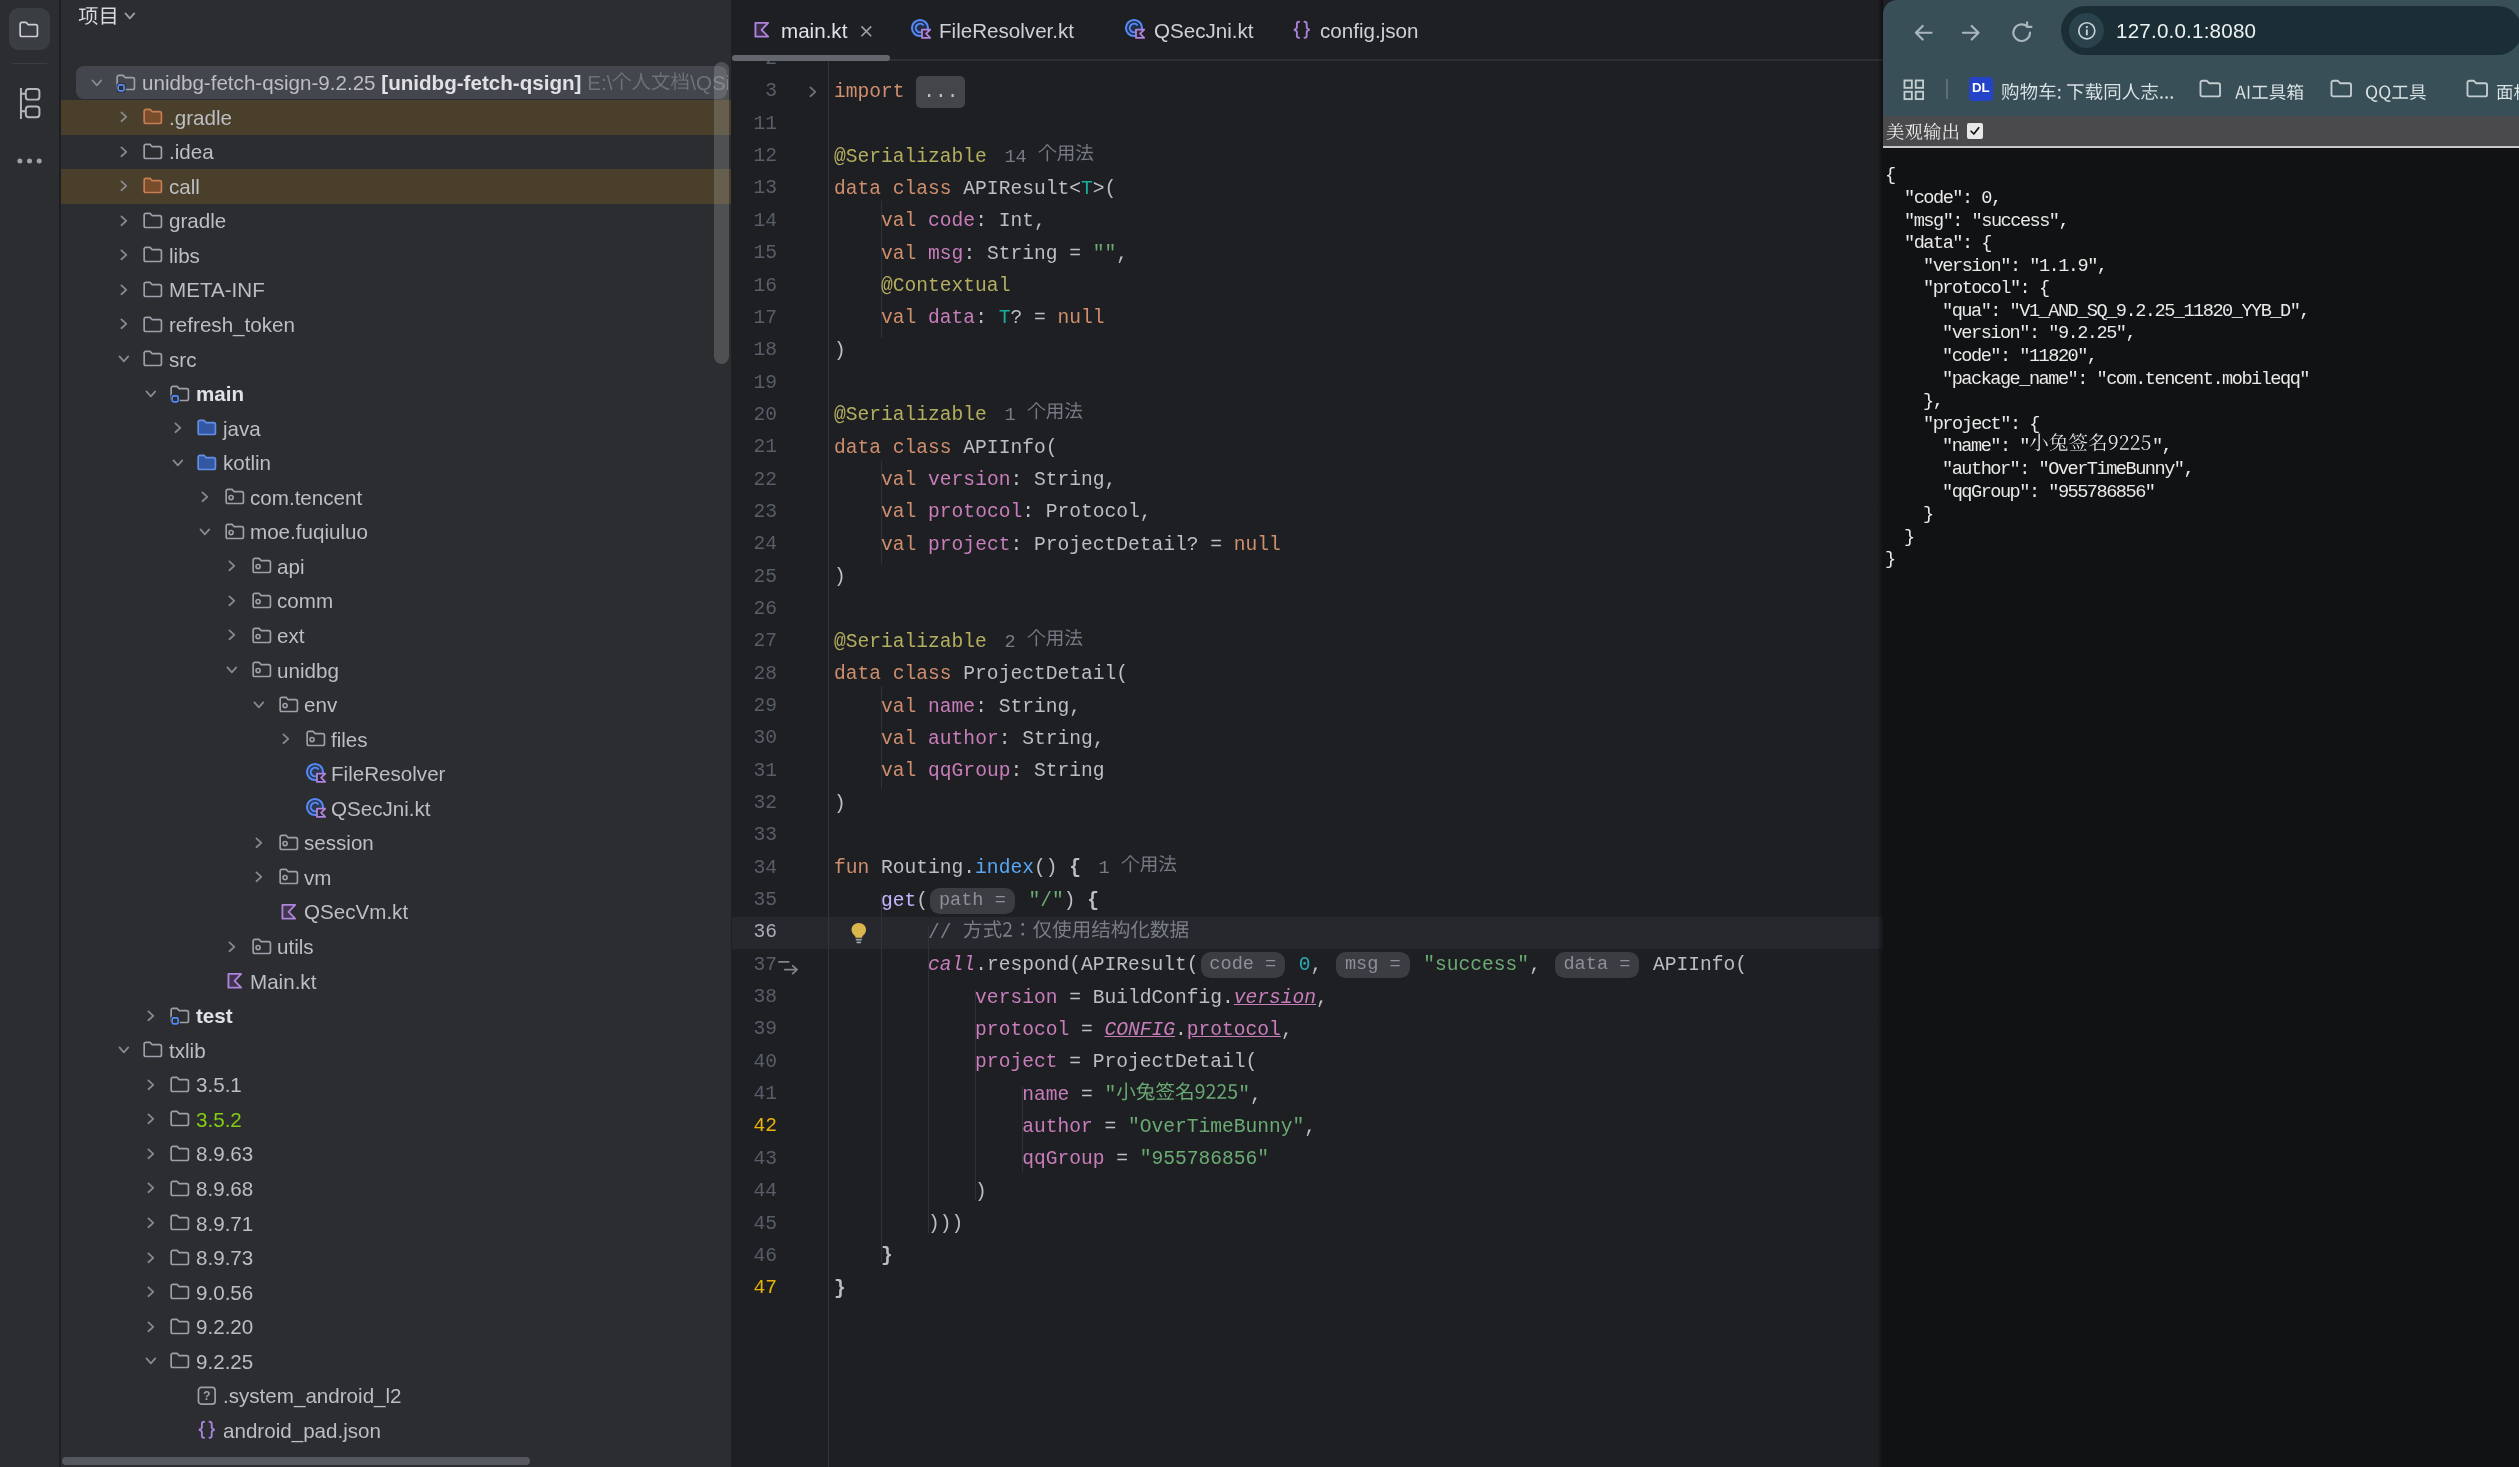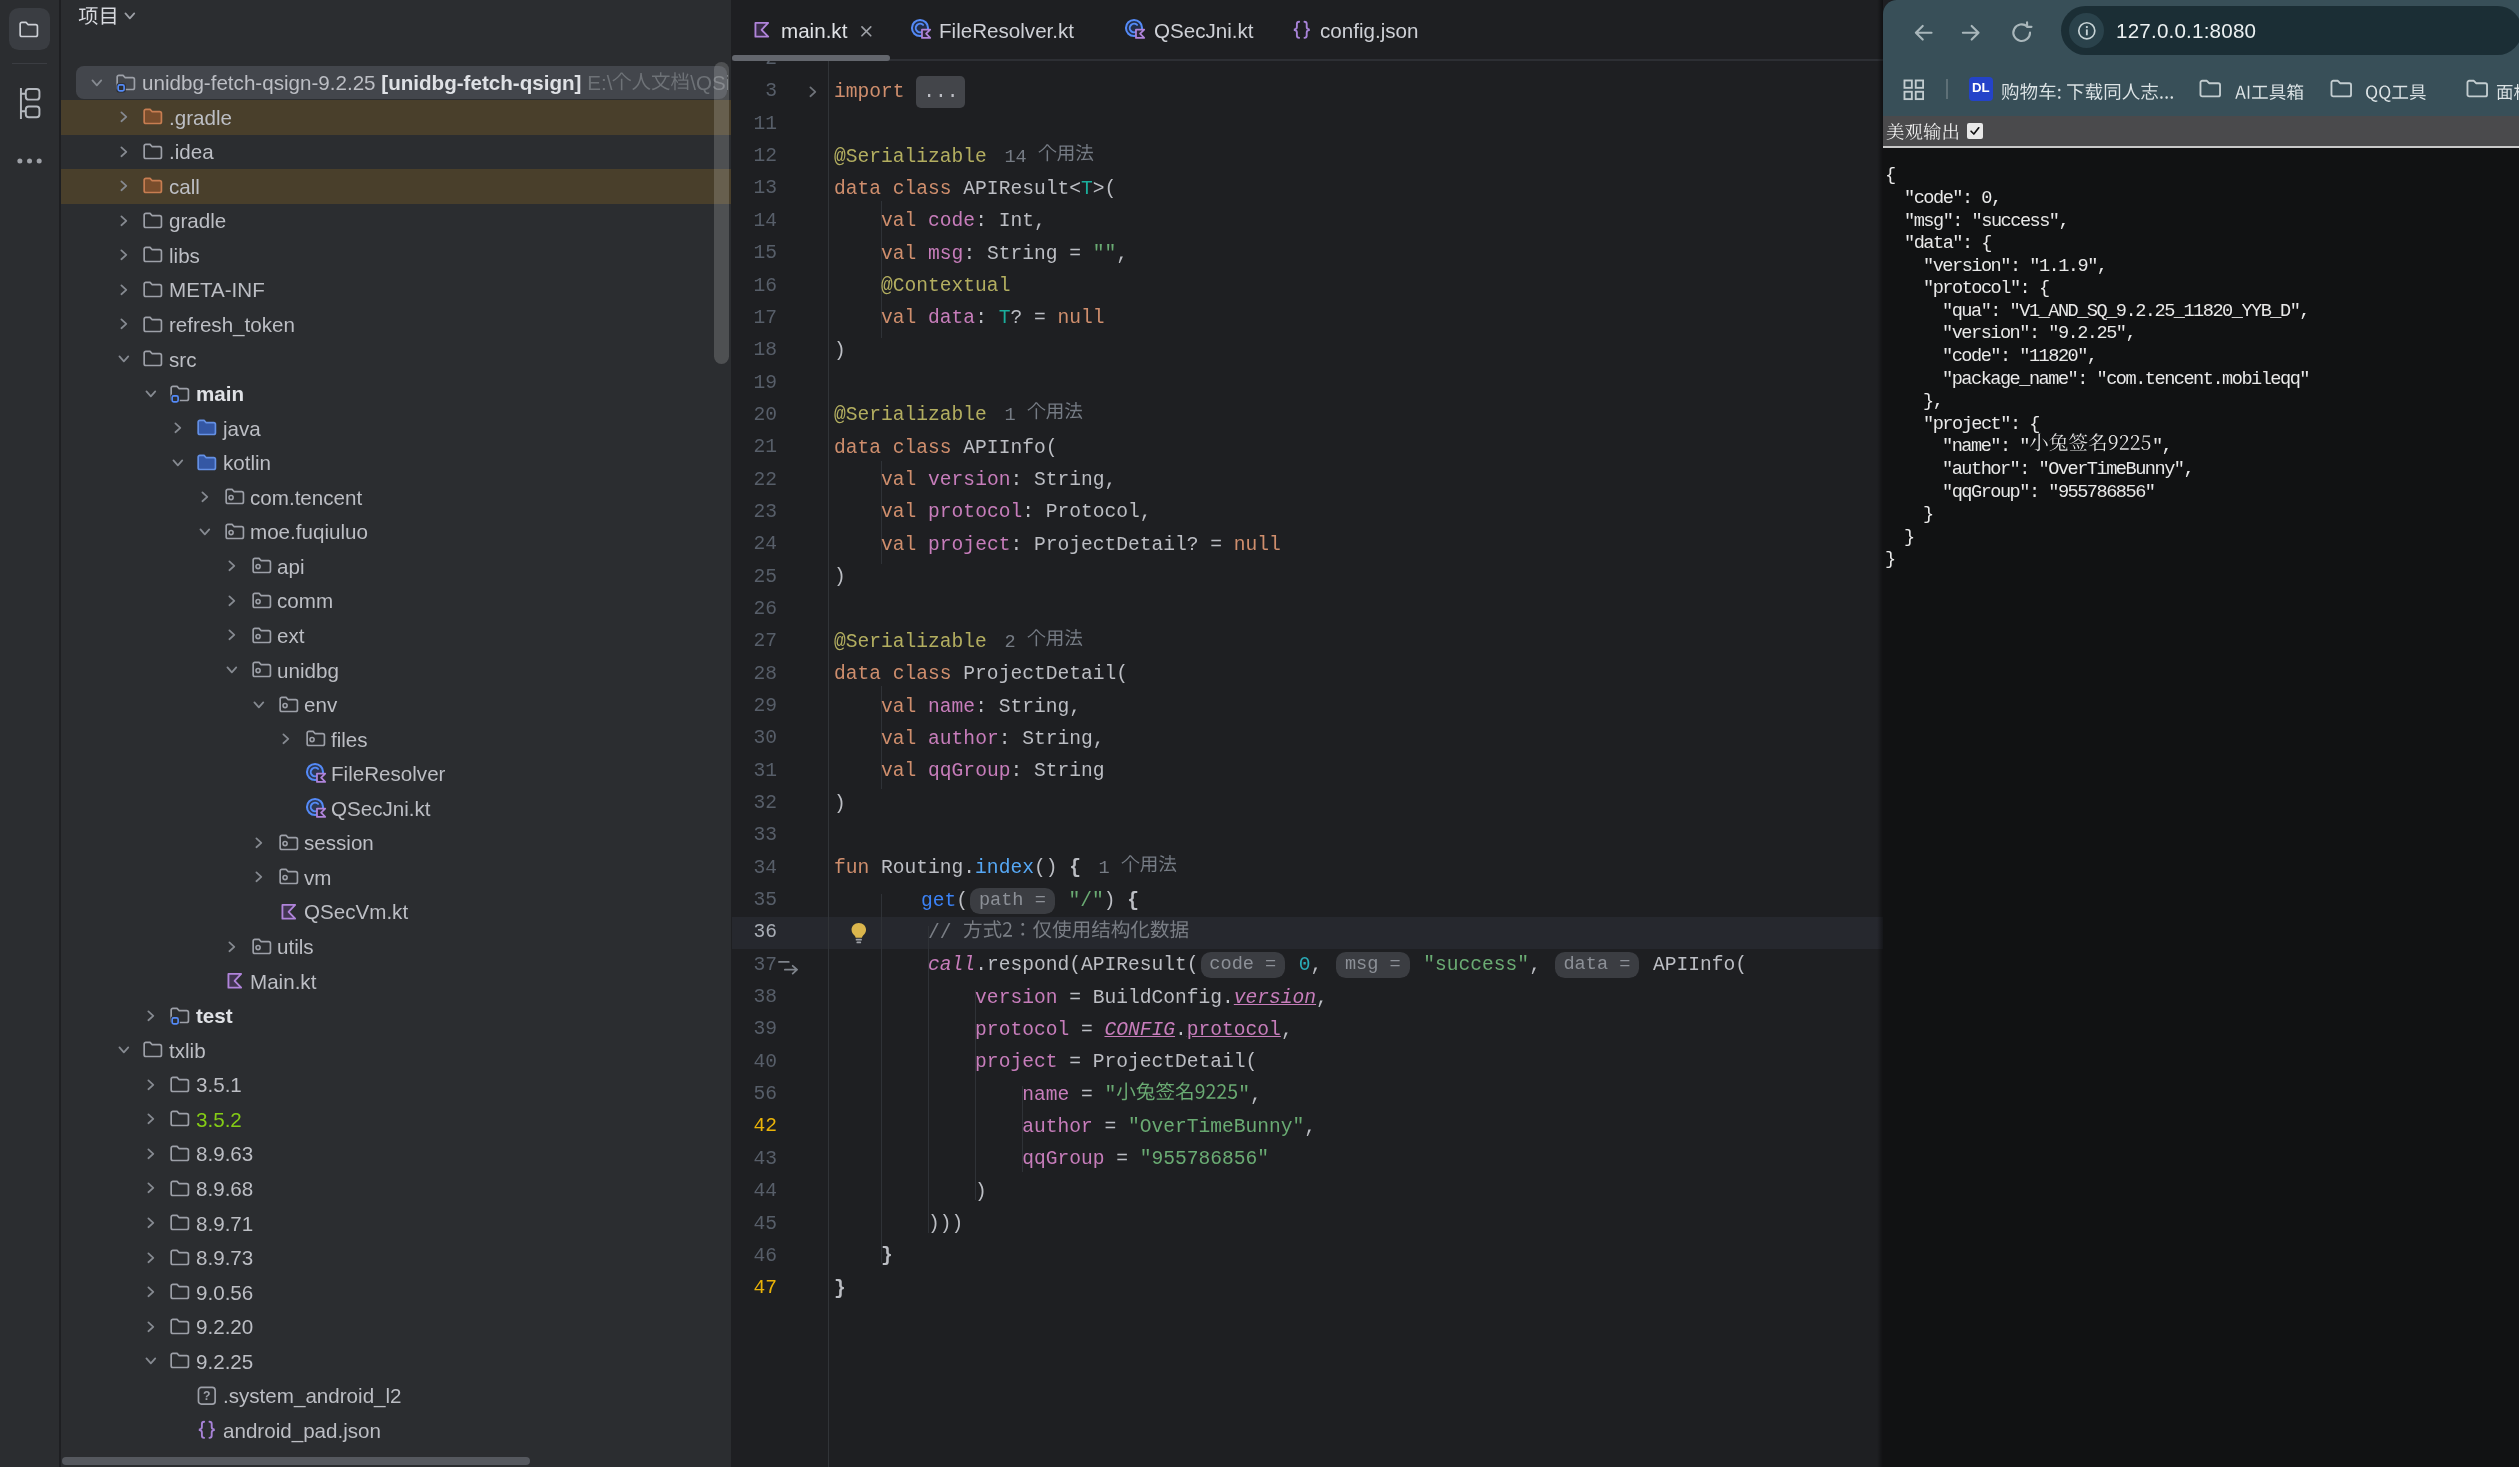--- a/index.html
+++ b/index.html
@@ -424,34 +424,34 @@
 <div class="abs code" style="left:834px;top:755px">    <span style="color:#CF8E6D;">val</span> <span style="color:#C77DBB;">qqGroup</span><span style="color:#BCBEC4;">: String</span></div>
 <div class="abs lnum" style="left:732px;top:789px;width:45px;color:#575E69">32</div>
 <div class="abs code" style="left:834px;top:788px"><span style="color:#BCBEC4;">)</span></div>
 <div class="abs lnum" style="left:732px;top:821px;width:45px;color:#575E69">33</div>
 <div class="abs code" style="left:834px;top:820px"></div>
 <div class="abs lnum" style="left:732px;top:854px;width:45px;color:#575E69">34</div>
 <div class="abs code" style="left:834px;top:852px"><span style="color:#CF8E6D;">fun</span><span style="color:#BCBEC4;"> Routing.</span><span style="color:#56A8F5;">index</span><span style="color:#BCBEC4;">() </span><span style="color:#BCBEC4;font-weight:bold">{</span><span class="hint" style="margin-left:17.6px">1 <svg style="display:inline-block;vertical-align:-2.9px;overflow:visible" width="56" height="18.6" viewBox="0 0 57 19">
         <path transform="translate(0,14)" d="M9.4 -14.4C11.2 -12.0 14.7 -8.9 17.8 -7.1C18.1 -7.6 18.4 -8.1 18.8 -8.4C15.6 -10.0 12.1 -13.0 10.1 -15.9H8.6C7.1 -13.3 3.8 -10.1 0.3 -8.2C0.7 -7.9 1.1 -7.4 1.3 -7.0C4.6 -9.0 7.9 -12.0 9.4 -14.4ZM8.7 -9.7V1.5H10.2V-9.7Z M21.9 -14.6V-7.7C21.9 -5.1 21.7 -1.7 19.6 0.7C19.9 0.9 20.5 1.3 20.7 1.6C22.2 0.0 22.8 -2.2 23.1 -4.3H27.9V1.3H29.3V-4.3H34.4V-0.4C34.4 -0.1 34.3 0.0 33.9 0.1C33.6 0.1 32.3 0.1 31.0 0.0C31.1 0.4 31.4 1.0 31.4 1.4C33.2 1.4 34.3 1.4 35.0 1.2C35.6 0.9 35.9 0.5 35.9 -0.4V-14.6ZM23.3 -13.3H27.9V-10.2H23.3ZM34.4 -13.3V-10.2H29.3V-13.3ZM23.3 -8.9H27.9V-5.7H23.2C23.3 -6.4 23.3 -7.1 23.3 -7.7ZM34.4 -8.9V-5.7H29.3V-8.9Z M39.7 -14.8C41.1 -14.2 42.7 -13.4 43.5 -12.7L44.3 -13.9C43.5 -14.5 41.8 -15.4 40.5 -15.8ZM38.7 -9.5C40.1 -9.1 41.7 -8.3 42.5 -7.7L43.3 -8.9C42.4 -9.5 40.8 -10.2 39.5 -10.6ZM39.4 0.3 40.6 1.3C41.7 -0.5 42.9 -2.9 43.9 -4.9L42.8 -5.8C41.8 -3.6 40.4 -1.1 39.4 0.3ZM51.5 -4.0C52.2 -3.2 52.9 -2.3 53.5 -1.3L47.0 -0.9C47.8 -2.6 48.7 -4.8 49.4 -6.6H56.0V-8.0H50.6V-11.5H55.2V-12.8H50.6V-16.0H49.2V-12.8H44.8V-11.5H49.2V-8.0H43.9V-6.6H47.7C47.2 -4.8 46.3 -2.5 45.5 -0.9L43.9 -0.8L44.1 0.6C46.7 0.5 50.6 0.2 54.2 -0.1C54.6 0.5 54.9 1.1 55.0 1.6L56.4 0.8C55.7 -0.7 54.2 -3.0 52.7 -4.7Z" fill="#767C85"></path>
       </svg></span></div>
 <div class="abs lnum" style="left:732px;top:886px;width:45px;color:#575E69">35</div>
-<div class="abs code" style="left:834px;top:885px">    <span style="color:#3b82f6;margin-left:40px;">get</span><span style="color:#BCBEC4;">(</span><span class="chip">path&nbsp;=</span> <span style="color:#6AAB73;">"/"</span><span style="color:#BCBEC4;">) </span><span style="color:#BCBEC4;font-weight:bold">{</span></div>
+<div class="abs code" style="left:834px;top:885px">    <span style="color:#c4b5fd;">get</span><span style="color:#BCBEC4;">(</span><span class="chip">path&nbsp;=</span> <span style="color:#6AAB73;">"/"</span><span style="color:#BCBEC4;">) </span><span style="color:#BCBEC4;font-weight:bold">{</span></div>
 <div class="abs lnum" style="left:732px;top:918px;width:45px;color:#A8ADB5">36</div>
 <div class="abs code" style="left:834px;top:917px">        <span style="color:#7A7E85;">//&nbsp;</span><svg style="display:inline-block;vertical-align:-3.4px;overflow:visible" width="226" height="19.6" viewBox="0 0 231 20">
       <path transform="translate(0,15)" d="M9.2 -16.9V-13.3H1.1V-11.9H7.2C7.0 -7.3 6.4 -2.1 0.8 0.5C1.2 0.8 1.7 1.3 1.9 1.7C6.0 -0.3 7.6 -3.6 8.3 -7.2H15.0C14.6 -2.6 14.2 -0.6 13.7 -0.1C13.4 0.2 13.2 0.2 12.7 0.2C12.2 0.2 10.8 0.2 9.3 0.0C9.6 0.5 9.8 1.1 9.9 1.5C11.2 1.6 12.5 1.6 13.2 1.6C14.0 1.5 14.5 1.4 14.9 0.9C15.7 0.1 16.1 -2.1 16.5 -7.9C16.6 -8.1 16.6 -8.6 16.6 -8.6H8.6C8.7 -9.7 8.8 -10.8 8.9 -11.9H19.0V-13.3H10.7V-16.9Z M34.2 -15.8C35.2 -15.1 36.5 -14.0 37.1 -13.3L38.1 -14.2C37.5 -14.9 36.2 -16.0 35.2 -16.7ZM31.3 -16.7C31.3 -15.5 31.3 -14.3 31.4 -13.1H21.1V-11.6H31.5C32.0 -4.2 33.7 1.6 37.0 1.6C38.5 1.6 39.1 0.6 39.3 -2.9C38.9 -3.0 38.4 -3.4 38.0 -3.7C37.9 -1.0 37.7 0.1 37.1 0.1C35.1 0.1 33.6 -4.8 33.1 -11.6H38.9V-13.1H33.0C32.9 -14.2 32.9 -15.5 32.9 -16.7ZM21.2 -0.5 21.7 1.0C24.2 0.4 27.9 -0.4 31.3 -1.2L31.2 -2.6L26.9 -1.6V-7.2H30.6V-8.6H21.8V-7.2H25.4V-1.3Z M40.9 0.0H50.1V-1.6H46.0C45.3 -1.6 44.4 -1.5 43.6 -1.4C47.1 -4.7 49.4 -7.7 49.4 -10.6C49.4 -13.2 47.7 -14.9 45.1 -14.9C43.3 -14.9 42.0 -14.1 40.8 -12.8L41.9 -11.7C42.7 -12.7 43.7 -13.4 44.9 -13.4C46.7 -13.4 47.6 -12.2 47.6 -10.5C47.6 -8.0 45.5 -5.1 40.9 -1.1Z M61.1 -10.9C61.9 -10.9 62.6 -11.5 62.6 -12.4C62.6 -13.3 61.9 -13.9 61.1 -13.9C60.3 -13.9 59.6 -13.3 59.6 -12.4C59.6 -11.5 60.3 -10.9 61.1 -10.9ZM61.1 -1.1C61.9 -1.1 62.6 -1.7 62.6 -2.6C62.6 -3.5 61.9 -4.1 61.1 -4.1C60.3 -4.1 59.6 -3.5 59.6 -2.6C59.6 -1.7 60.3 -1.1 61.1 -1.1Z M78.4 -14.6V-13.2H79.4L79.1 -13.1C79.9 -9.4 81.2 -6.2 83.0 -3.7C81.3 -1.8 79.2 -0.5 77.1 0.3C77.4 0.6 77.8 1.2 78.0 1.6C80.2 0.7 82.2 -0.7 83.9 -2.5C85.4 -0.8 87.3 0.6 89.5 1.5C89.8 1.1 90.2 0.6 90.5 0.3C88.2 -0.6 86.4 -1.9 84.9 -3.6C87.0 -6.3 88.6 -9.8 89.3 -14.4L88.4 -14.7L88.1 -14.6ZM80.5 -13.2H87.6C86.9 -9.8 85.6 -7.0 84.0 -4.8C82.3 -7.1 81.2 -10.0 80.5 -13.2ZM77.0 -16.7C75.8 -13.5 73.7 -10.5 71.6 -8.5C71.9 -8.1 72.4 -7.4 72.5 -7.0C73.3 -7.8 74.1 -8.7 74.8 -9.7V1.6H76.3V-11.9C77.1 -13.3 77.9 -14.7 78.5 -16.2Z M103.1 -16.7V-14.6H97.5V-13.2H103.1V-11.2H98.1V-5.7H103.0C102.8 -4.6 102.5 -3.6 101.9 -2.6C100.8 -3.4 100.0 -4.3 99.4 -5.3L98.1 -4.9C98.8 -3.6 99.8 -2.5 101.0 -1.6C100.1 -0.8 98.7 -0.1 96.8 0.4C97.1 0.7 97.5 1.3 97.7 1.7C99.8 1.0 101.2 0.2 102.2 -0.8C104.3 0.4 106.8 1.2 109.6 1.6C109.8 1.2 110.2 0.6 110.5 0.3C107.7 -0.0 105.1 -0.7 103.1 -1.8C103.9 -3.0 104.3 -4.3 104.4 -5.7H109.7V-11.2H104.5V-13.2H110.3V-14.6H104.5V-16.7ZM99.5 -10.0H103.1V-7.9L103.1 -7.0H99.5ZM104.5 -10.0H108.2V-7.0H104.5L104.5 -7.9ZM96.7 -16.8C95.5 -13.8 93.5 -10.8 91.5 -8.9C91.8 -8.6 92.2 -7.8 92.4 -7.4C93.1 -8.2 93.9 -9.1 94.6 -10.1V1.7H96.0V-12.2C96.8 -13.6 97.5 -15.0 98.1 -16.4Z M114.2 -15.4V-8.1C114.2 -5.3 114.0 -1.8 111.7 0.7C112.1 0.9 112.7 1.4 112.9 1.7C114.4 0.0 115.1 -2.3 115.4 -4.5H120.4V1.4H122.0V-4.5H127.4V-0.4C127.4 -0.1 127.2 0.0 126.8 0.1C126.4 0.1 125.1 0.1 123.7 0.0C123.9 0.4 124.1 1.1 124.2 1.5C126.1 1.5 127.2 1.5 127.9 1.2C128.6 1.0 128.8 0.5 128.8 -0.4V-15.4ZM115.6 -14.0H120.4V-10.7H115.6ZM127.4 -14.0V-10.7H122.0V-14.0ZM115.6 -9.3H120.4V-6.0H115.6C115.6 -6.7 115.6 -7.5 115.6 -8.1ZM127.4 -9.3V-6.0H122.0V-9.3Z M131.8 -1.1 132.1 0.5C134.0 0.0 136.7 -0.5 139.2 -1.1L139.1 -2.5C136.4 -1.9 133.7 -1.4 131.8 -1.1ZM132.2 -8.5C132.5 -8.7 133.0 -8.8 135.6 -9.1C134.7 -7.8 133.8 -6.8 133.4 -6.4C132.8 -5.7 132.3 -5.2 131.9 -5.1C132.0 -4.7 132.3 -4.0 132.4 -3.7C132.8 -3.9 133.6 -4.1 139.1 -5.1C139.1 -5.4 139.0 -6.0 139.1 -6.4L134.6 -5.7C136.2 -7.5 137.8 -9.6 139.2 -11.7L137.8 -12.6C137.4 -11.9 137.0 -11.1 136.5 -10.4L133.8 -10.2C135.0 -11.9 136.2 -14.0 137.1 -16.0L135.5 -16.7C134.7 -14.3 133.3 -11.9 132.8 -11.2C132.4 -10.6 132.1 -10.1 131.7 -10.0C131.9 -9.6 132.1 -8.9 132.2 -8.5ZM143.9 -16.8V-14.1H139.3V-12.7H143.9V-9.6H139.8V-8.1H149.6V-9.6H145.4V-12.7H150.0V-14.1H145.4V-16.8ZM140.3 -6.1V1.6H141.7V0.7H147.6V1.5H149.1V-6.1ZM141.7 -0.6V-4.7H147.6V-0.6Z M161.5 -16.8C161.0 -14.8 160.3 -12.8 159.3 -11.2V-12.5H156.6V-16.8H155.2V-12.5H152.1V-11.1H155.0C154.3 -8.4 152.9 -5.3 151.6 -3.7C151.8 -3.3 152.2 -2.7 152.3 -2.3C153.4 -3.7 154.4 -5.9 155.2 -8.1V1.6H156.6V-7.8C157.3 -6.8 158.2 -5.6 158.5 -4.9L159.5 -6.1C159.1 -6.7 157.2 -8.9 156.6 -9.5V-11.1H159.2C158.9 -10.5 158.4 -9.9 158.0 -9.4C158.4 -9.2 159.0 -8.7 159.3 -8.5C160.1 -9.5 160.8 -10.7 161.5 -12.1H168.4C168.1 -3.9 167.8 -0.9 167.2 -0.2C167.0 0.1 166.8 0.2 166.5 0.1C166.0 0.1 165.1 0.1 164.0 0.0C164.3 0.5 164.4 1.1 164.5 1.5C165.5 1.6 166.5 1.6 167.1 1.5C167.7 1.5 168.1 1.3 168.6 0.7C169.3 -0.2 169.6 -3.3 169.9 -12.7C169.9 -12.9 169.9 -13.5 169.9 -13.5H162.1C162.4 -14.5 162.8 -15.5 163.1 -16.5ZM158.7 -3.9 159.0 -2.5 165.4 -3.4C165.6 -2.9 165.8 -2.4 165.9 -2.0L167.1 -2.5C166.8 -3.7 165.9 -5.7 165.1 -7.2L163.9 -6.8C164.3 -6.1 164.7 -5.3 165.0 -4.6L161.7 -4.2C162.4 -5.9 163.1 -8.3 163.6 -10.3L162.1 -10.6C161.8 -8.6 161.0 -5.9 160.3 -4.1Z M188.3 -13.0C186.9 -11.6 184.6 -10.1 182.3 -8.8V-16.3H180.8V-1.5C180.8 0.7 181.5 1.3 183.6 1.3C184.0 1.3 187.2 1.3 187.7 1.3C189.8 1.3 190.2 0.2 190.4 -3.1C190.0 -3.2 189.4 -3.5 189.0 -3.8C188.9 -0.8 188.7 -0.1 187.6 -0.1C186.9 -0.1 184.2 -0.1 183.7 -0.1C182.6 -0.1 182.3 -0.3 182.3 -1.5V-7.3C184.8 -8.6 187.5 -10.2 189.4 -11.7ZM177.4 -16.5C176.0 -13.3 173.8 -10.3 171.5 -8.4C171.8 -8.0 172.3 -7.2 172.4 -6.8C173.3 -7.7 174.2 -8.6 175.1 -9.7V1.6H176.6V-11.8C177.4 -13.1 178.2 -14.6 178.8 -16.0Z M199.9 -16.4C199.5 -15.6 198.9 -14.5 198.3 -13.8L199.4 -13.3C199.9 -13.9 200.6 -14.9 201.2 -15.9ZM192.8 -15.9C193.3 -15.0 193.8 -13.9 194.0 -13.2L195.2 -13.7C195.0 -14.5 194.5 -15.5 193.9 -16.3ZM203.7 -16.8C203.1 -13.3 202.1 -9.9 200.4 -7.8C200.7 -7.5 201.4 -7.0 201.6 -6.8C202.1 -7.5 202.6 -8.3 203.1 -9.3C203.5 -7.2 204.1 -5.3 204.9 -3.7C203.9 -2.2 202.6 -1.0 200.8 -0.1C200.2 -0.5 199.4 -1.0 198.5 -1.5C199.2 -2.4 199.7 -3.5 199.9 -4.9H201.7V-6.1H196.3L197.0 -7.5L196.7 -7.6H197.5V-10.6C198.5 -9.9 199.8 -8.9 200.3 -8.4L201.1 -9.5C200.6 -9.9 198.4 -11.3 197.5 -11.8V-11.9H201.6V-13.1H197.5V-16.8H196.1V-13.1H192.0V-11.9H195.7C194.8 -10.6 193.2 -9.3 191.8 -8.7C192.1 -8.4 192.4 -7.9 192.6 -7.6C193.8 -8.2 195.1 -9.3 196.1 -10.5V-7.7L195.6 -7.9L194.8 -6.1H191.9V-4.9H194.2C193.6 -3.8 193.1 -2.8 192.6 -2.0L193.9 -1.6L194.2 -2.1C194.9 -1.8 195.6 -1.5 196.2 -1.2C195.2 -0.5 193.8 0.0 191.9 0.3C192.2 0.7 192.5 1.2 192.6 1.6C194.8 1.1 196.4 0.5 197.5 -0.5C198.5 0.0 199.3 0.6 199.9 1.1L200.4 0.6C200.6 0.9 200.9 1.4 201.0 1.7C203.0 0.6 204.5 -0.6 205.7 -2.2C206.7 -0.6 207.9 0.7 209.4 1.6C209.7 1.2 210.1 0.6 210.5 0.3C208.9 -0.5 207.6 -1.9 206.6 -3.6C207.8 -5.8 208.6 -8.5 209.1 -11.7H210.3V-13.1H204.4C204.7 -14.2 205.0 -15.4 205.2 -16.6ZM195.7 -4.9H198.5C198.2 -3.8 197.8 -2.9 197.2 -2.2C196.5 -2.6 195.7 -2.9 194.8 -3.2ZM204.0 -11.7H207.5C207.2 -9.2 206.6 -7.1 205.8 -5.3C205.0 -7.2 204.4 -9.4 204.0 -11.7Z M220.8 -4.8V1.6H222.1V0.8H228.3V1.5H229.6V-4.8H225.8V-7.2H230.3V-8.5H225.8V-10.7H229.6V-15.9H219.0V-9.9C219.0 -6.7 218.8 -2.3 216.7 0.7C217.1 0.9 217.7 1.3 218.0 1.6C219.6 -0.9 220.2 -4.3 220.4 -7.2H224.4V-4.8ZM220.5 -14.6H228.1V-12.1H220.5ZM220.5 -10.7H224.4V-8.5H220.4L220.5 -9.9ZM222.1 -0.4V-3.5H228.3V-0.4ZM214.4 -16.8V-12.8H211.9V-11.4H214.4V-7.0C213.4 -6.7 212.4 -6.4 211.7 -6.2L212.1 -4.7L214.4 -5.5V-0.3C214.4 0.0 214.3 0.1 214.1 0.1C213.9 0.1 213.1 0.1 212.2 0.1C212.4 0.5 212.6 1.1 212.6 1.5C213.9 1.5 214.7 1.4 215.2 1.2C215.7 1.0 215.8 0.5 215.8 -0.3V-5.9L218.1 -6.7L217.9 -8.1L215.8 -7.4V-11.4H218.1V-12.8H215.8V-16.8Z" fill="#7A7E85"></path>
     </svg></div>
 <div class="abs lnum" style="left:732px;top:951px;width:45px;color:#575E69">37</div>
 <div class="abs code" style="left:834px;top:949px">        <span style="color:#C77DBB;font-style:italic">call</span><span style="color:#BCBEC4;">.respond(APIResult(</span><span class="chip">code&nbsp;=</span> <span style="color:#2AACB8;">0</span><span style="color:#BCBEC4;">, </span><span class="chip">msg&nbsp;=</span> <span style="color:#6AAB73;">"success"</span><span style="color:#BCBEC4;">, </span><span class="chip">data&nbsp;=</span> <span style="color:#BCBEC4;">APIInfo(</span></div>
 <div class="abs lnum" style="left:732px;top:983px;width:45px;color:#575E69">38</div>
 <div class="abs code" style="left:834px;top:982px">            <span style="color:#C77DBB;">version</span><span style="color:#BCBEC4;"> = BuildConfig.</span><span style="color:#C77DBB;font-style:italic;text-decoration:underline">version</span><span style="color:#BCBEC4;">,</span></div>
 <div class="abs lnum" style="left:732px;top:1015px;width:45px;color:#575E69">39</div>
 <div class="abs code" style="left:834px;top:1014px">            <span style="color:#C77DBB;">protocol</span><span style="color:#BCBEC4;"> = </span><span style="color:#C77DBB;font-style:italic;text-decoration:underline">CONFIG</span><span style="color:#BCBEC4;">.</span><span style="color:#C77DBB;text-decoration:underline">protocol</span><span style="color:#BCBEC4;">,</span></div>
 <div class="abs lnum" style="left:732px;top:1048px;width:45px;color:#575E69">40</div>
 <div class="abs code" style="left:834px;top:1046px">            <span style="color:#C77DBB;">project</span><span style="color:#BCBEC4;"> = ProjectDetail(</span></div>
-<div class="abs lnum" style="left:732px;top:1080px;width:45px;color:#575E69">56</div>
+<div class="abs lnum" style="left:732px;top:1080px;width:45px;color:#575E69">41</div>
 <div class="abs code" style="left:834px;top:1079px">                <span style="color:#C77DBB;">name</span><span style="color:#BCBEC4;"> = </span><span style="color:#6AAB73;">"</span><svg style="display:inline-block;vertical-align:-3.4px;overflow:visible" width="122" height="19.6" viewBox="0 0 124 20">
       <path transform="translate(0,15)" d="M9.3 -16.5V-0.5C9.3 -0.1 9.1 0.0 8.7 0.1C8.3 0.1 6.9 0.1 5.4 0.0C5.6 0.5 5.9 1.2 6.0 1.6C7.9 1.6 9.1 1.6 9.9 1.3C10.6 1.1 10.9 0.6 10.9 -0.5V-16.5ZM14.1 -11.4C15.8 -8.5 17.4 -4.8 17.9 -2.4L19.5 -3.1C19.0 -5.5 17.3 -9.2 15.5 -12.0ZM4.0 -11.8C3.5 -9.1 2.4 -5.7 0.6 -3.6C1.1 -3.4 1.7 -3.0 2.1 -2.8C3.9 -5.0 5.1 -8.6 5.7 -11.5Z M33.0 -4.0C34.1 -3.1 35.4 -1.9 36.0 -1.1L37.1 -2.0C36.4 -2.8 35.1 -4.0 34.1 -4.8ZM24.4 -10.3H29.4C29.3 -8.9 29.1 -7.7 28.8 -6.5H24.4ZM30.9 -10.3H36.0V-6.5H30.4C30.7 -7.7 30.8 -9.0 30.9 -10.3ZM26.5 -16.9C25.5 -14.8 23.5 -12.2 20.6 -10.3C21.0 -10.0 21.5 -9.5 21.7 -9.2C22.1 -9.5 22.5 -9.8 22.9 -10.2V-5.2H28.4C27.4 -2.7 25.3 -0.7 20.9 0.4C21.2 0.7 21.6 1.3 21.8 1.6C26.8 0.3 29.0 -2.1 30.0 -5.2H30.5V-0.6C30.5 1.1 31.0 1.5 33.1 1.5C33.5 1.5 36.4 1.5 36.8 1.5C38.6 1.5 39.0 0.8 39.2 -1.8C38.8 -1.9 38.2 -2.2 37.9 -2.4C37.8 -0.2 37.6 0.1 36.7 0.1C36.1 0.1 33.7 0.1 33.2 0.1C32.2 0.1 32.0 0.0 32.0 -0.6V-5.2H37.6V-11.6H31.5C32.3 -12.6 33.1 -13.7 33.6 -14.7L32.6 -15.4L32.3 -15.3H27.4C27.6 -15.7 27.9 -16.1 28.1 -16.6ZM24.5 -11.6C25.2 -12.4 25.9 -13.2 26.5 -14.0H31.5C31.0 -13.2 30.3 -12.3 29.7 -11.6Z M48.5 -5.6C49.2 -4.3 50.0 -2.6 50.2 -1.5L51.5 -2.0C51.2 -3.1 50.4 -4.8 49.7 -6.0ZM43.5 -5.0C44.4 -3.8 45.3 -2.2 45.7 -1.1L47.0 -1.8C46.6 -2.8 45.6 -4.4 44.7 -5.6ZM54.0 -8.1H45.9V-6.8H54.0ZM51.5 -16.9C51.0 -15.4 50.1 -14.0 49.0 -13.1C49.2 -13.0 49.5 -12.8 49.8 -12.6C47.8 -10.3 44.1 -8.4 40.7 -7.4C41.0 -7.1 41.4 -6.6 41.6 -6.2C43.0 -6.7 44.5 -7.3 45.9 -8.1C47.4 -8.9 48.8 -9.9 50.0 -10.9C52.1 -9.0 55.5 -7.2 58.3 -6.4C58.5 -6.8 59.0 -7.3 59.3 -7.6C56.3 -8.4 52.7 -10.0 50.8 -11.7L51.3 -12.2L50.5 -12.6C50.8 -12.9 51.2 -13.4 51.5 -13.8H53.3C54.0 -12.9 54.6 -11.8 54.9 -11.1L56.3 -11.5C56.0 -12.1 55.5 -13.0 54.9 -13.8H58.8V-15.0H52.2C52.5 -15.5 52.7 -16.0 52.9 -16.6ZM43.7 -16.9C43.1 -14.9 42.0 -12.9 40.7 -11.7C41.1 -11.5 41.7 -11.1 42.0 -10.8C42.7 -11.6 43.3 -12.7 43.9 -13.8H44.8C45.3 -12.9 45.8 -11.9 46.0 -11.2L47.3 -11.6C47.2 -12.2 46.8 -13.0 46.3 -13.8H49.5V-15.0H44.5C44.7 -15.5 44.9 -16.0 45.1 -16.5ZM55.2 -5.9C54.3 -4.0 53.2 -1.8 52.0 -0.3H41.3V1.1H58.7V-0.3H53.7C54.7 -1.8 55.7 -3.8 56.5 -5.5Z M67.5 -16.9C66.3 -14.7 64.0 -12.1 60.8 -10.3C61.1 -10.1 61.6 -9.5 61.8 -9.2C62.8 -9.7 63.6 -10.3 64.4 -11.0C65.8 -10.0 67.2 -8.7 68.1 -7.7C65.9 -5.9 63.2 -4.6 60.7 -3.8C61.0 -3.5 61.3 -2.9 61.5 -2.5C63.2 -3.0 64.9 -3.8 66.5 -4.8V1.6H68.0V0.8H76.2V1.6H77.8V-6.9H69.5C71.9 -8.9 73.8 -11.4 75.0 -14.3L74.0 -14.9L73.7 -14.8H68.1C68.5 -15.4 68.9 -16.0 69.2 -16.5ZM76.2 -0.6H68.0V-5.5H76.2ZM67.0 -13.4H73.0C72.1 -11.7 70.8 -10.1 69.3 -8.7C68.4 -9.8 66.9 -11.0 65.5 -12.0C66.1 -12.4 66.5 -12.9 67.0 -13.4Z M84.7 0.3C87.4 0.3 90.0 -2.0 90.0 -8.0C90.0 -12.6 87.9 -14.9 85.1 -14.9C82.8 -14.9 80.9 -13.0 80.9 -10.2C80.9 -7.1 82.5 -5.6 84.9 -5.6C86.1 -5.6 87.4 -6.3 88.3 -7.3C88.2 -2.8 86.5 -1.3 84.6 -1.3C83.7 -1.3 82.8 -1.7 82.2 -2.4L81.2 -1.2C82.0 -0.4 83.1 0.3 84.7 0.3ZM88.3 -8.9C87.3 -7.5 86.2 -6.9 85.2 -6.9C83.5 -6.9 82.6 -8.2 82.6 -10.2C82.6 -12.2 83.7 -13.5 85.1 -13.5C87.0 -13.5 88.1 -11.9 88.3 -8.9Z M92.0 0.0H101.2V-1.6H97.1C96.4 -1.6 95.5 -1.5 94.7 -1.4C98.2 -4.7 100.5 -7.7 100.5 -10.6C100.5 -13.2 98.8 -14.9 96.2 -14.9C94.4 -14.9 93.1 -14.1 91.9 -12.8L93.0 -11.7C93.8 -12.7 94.8 -13.4 96.0 -13.4C97.8 -13.4 98.7 -12.2 98.7 -10.5C98.7 -8.0 96.6 -5.1 92.0 -1.1Z M103.1 0.0H112.3V-1.6H108.2C107.5 -1.6 106.6 -1.5 105.8 -1.4C109.3 -4.7 111.6 -7.7 111.6 -10.6C111.6 -13.2 109.9 -14.9 107.3 -14.9C105.5 -14.9 104.2 -14.1 103.0 -12.8L104.1 -11.7C104.9 -12.7 105.9 -13.4 107.1 -13.4C108.9 -13.4 109.8 -12.2 109.8 -10.5C109.8 -8.0 107.7 -5.1 103.1 -1.1Z M118.5 0.3C121.0 0.3 123.3 -1.6 123.3 -4.8C123.3 -8.0 121.3 -9.4 118.9 -9.4C118.0 -9.4 117.4 -9.2 116.7 -8.9L117.1 -13.1H122.6V-14.7H115.5L115.0 -7.8L116.0 -7.2C116.8 -7.8 117.5 -8.1 118.4 -8.1C120.3 -8.1 121.5 -6.8 121.5 -4.7C121.5 -2.6 120.1 -1.3 118.4 -1.3C116.7 -1.3 115.6 -2.0 114.8 -2.9L113.8 -1.7C114.8 -0.7 116.2 0.3 118.5 0.3Z" fill="#6AAB73"></path>
     </svg><span style="color:#6AAB73;">"</span><span style="color:#BCBEC4;">,</span></div>
 <div class="abs lnum" style="left:732px;top:1112px;width:45px;color:#eab308">42</div>
 <div class="abs code" style="left:834px;top:1111px">                <span style="color:#C77DBB;">author</span><span style="color:#BCBEC4;"> = </span><span style="color:#6AAB73;">"OverTimeBunny"</span><span style="color:#BCBEC4;">,</span></div>
 <div class="abs lnum" style="left:732px;top:1145px;width:45px;color:#575E69">43</div>
 <div class="abs code" style="left:834px;top:1143px">                <span style="color:#C77DBB;">qqGroup</span><span style="color:#BCBEC4;"> = </span><span style="color:#6AAB73;">"955786856"</span></div>
 <div class="abs lnum" style="left:732px;top:1177px;width:45px;color:#575E69">44</div>
 <div class="abs code" style="left:834px;top:1176px">            <span style="color:#BCBEC4;">)</span></div>
 <div class="abs lnum" style="left:732px;top:1210px;width:45px;color:#575E69">45</div>

